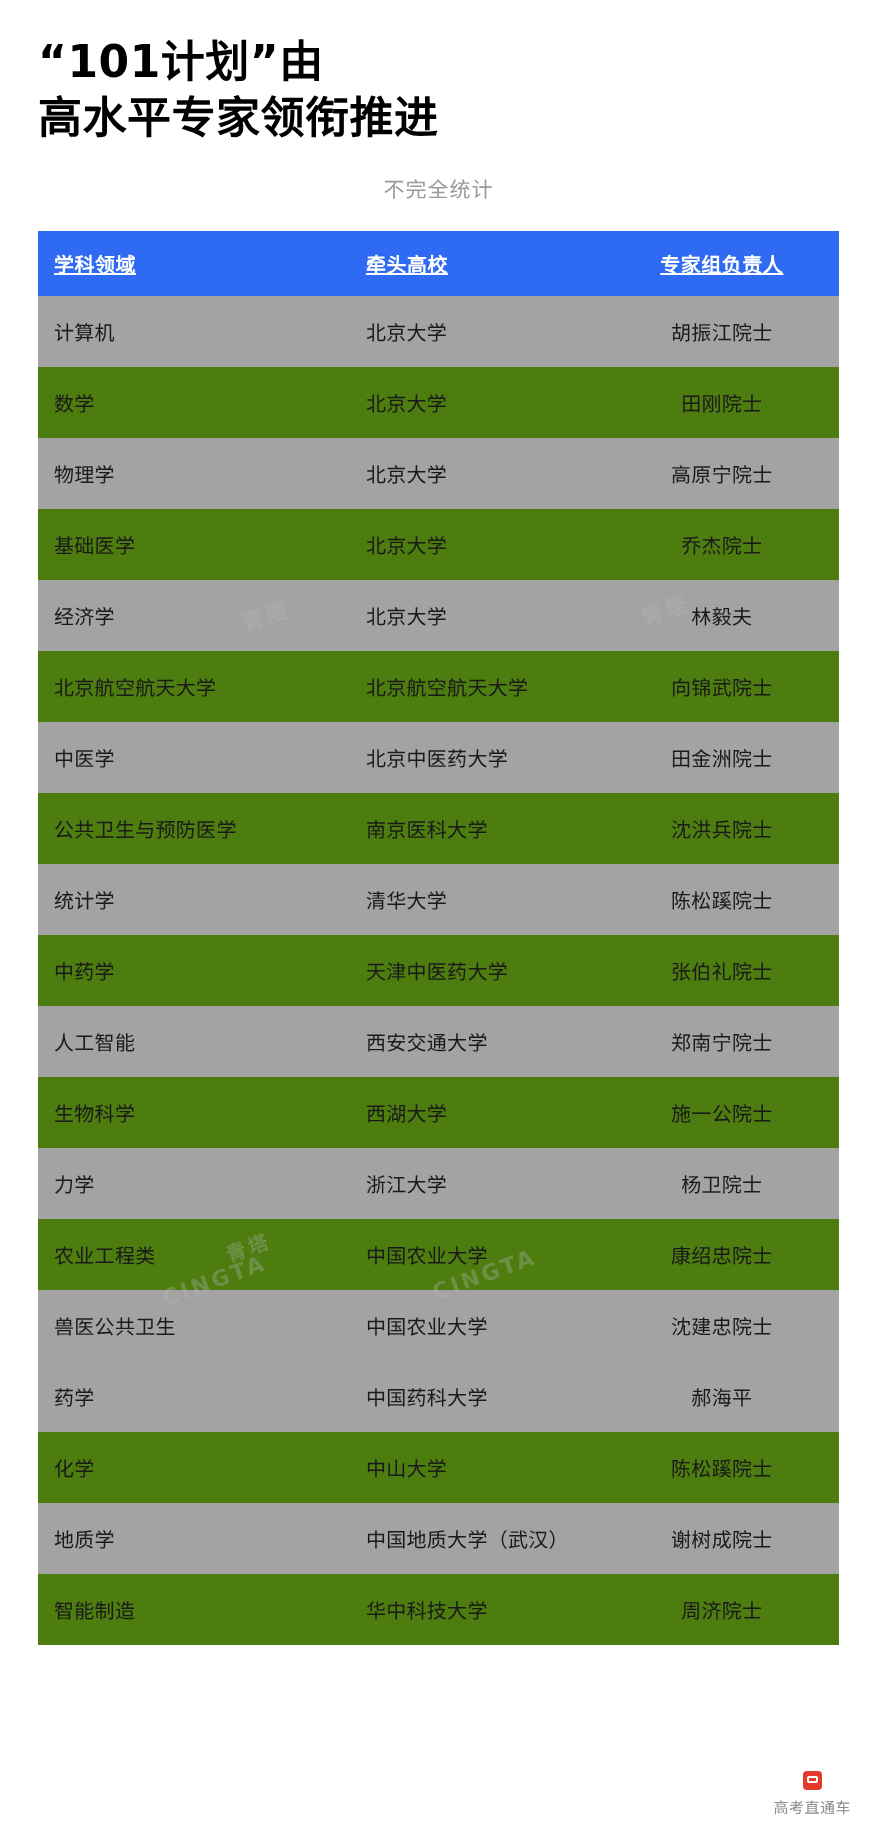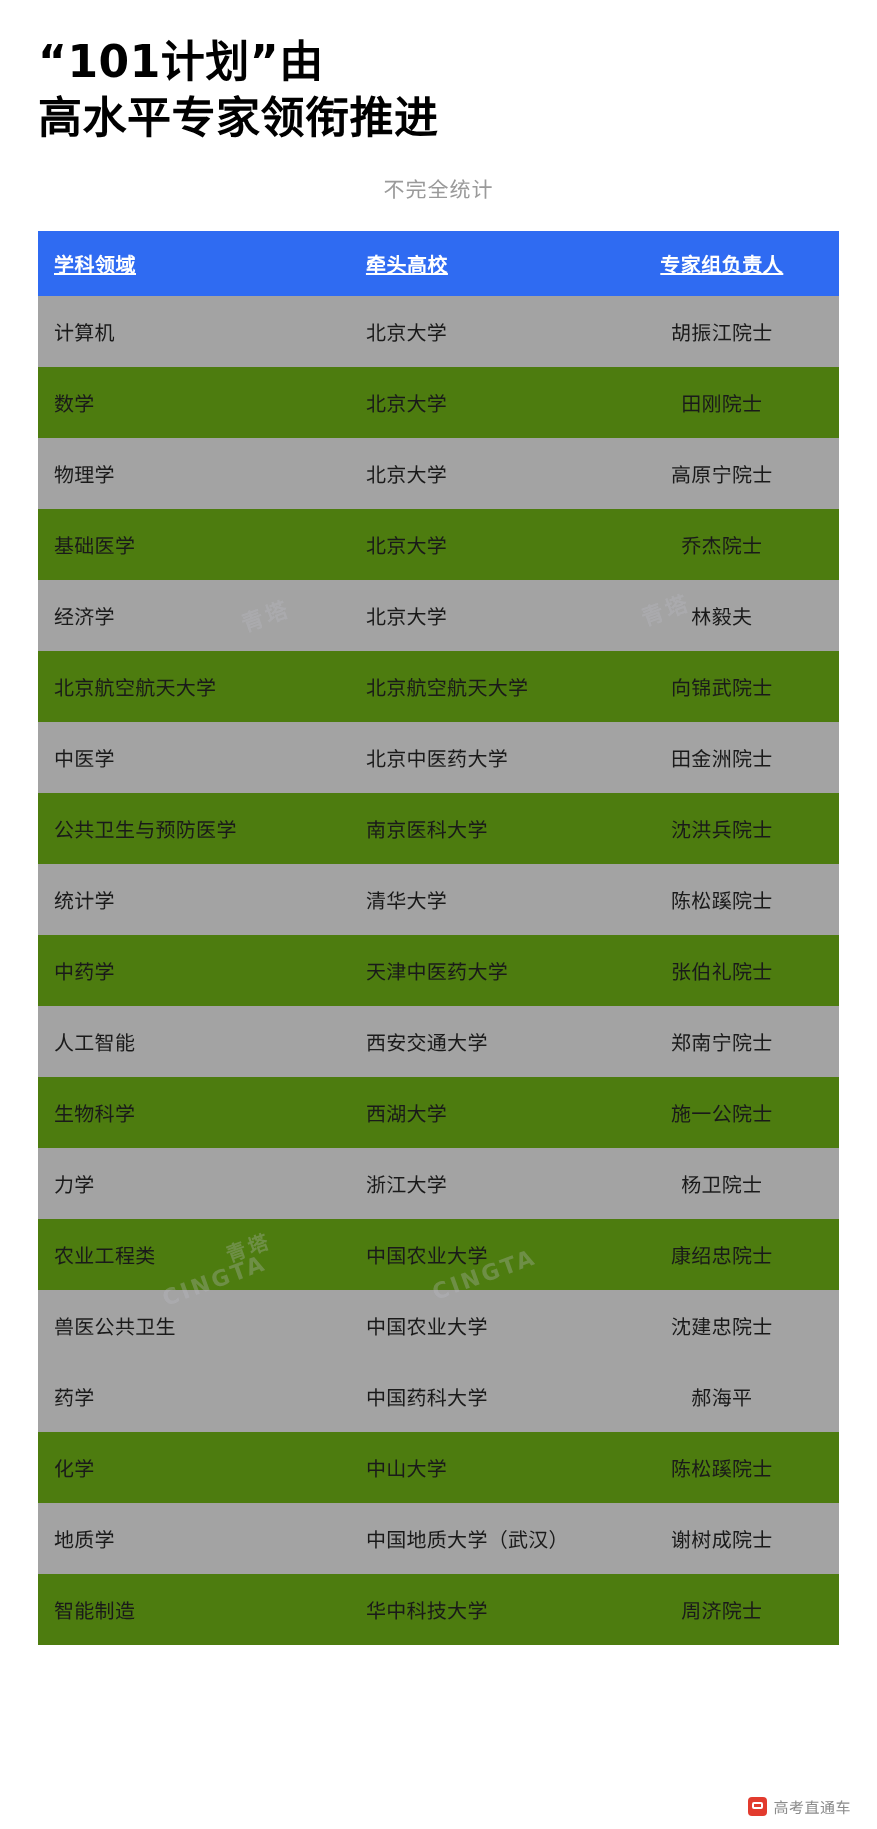--- a/index.html
+++ b/index.html
@@ -104,20 +104,21 @@
   .wm-d { left: 430px; top: 1262px; }
   .wm-e { left: 225px; top: 1232px; font-size: 20px; }
   .footer-brand {
     position: absolute;
     right: 26px;
     bottom: 12px;
     display: flex;
     align-items: center;
     gap: 6px;
     z-index: 6;
+    flex-direction: column;
   }
   .brand-mark {
     width: 19px;
     height: 19px;
     border-radius: 4px;
     background: #e23b2e;
     position: relative;
     flex: none;
   }
   .brand-mark::before {

